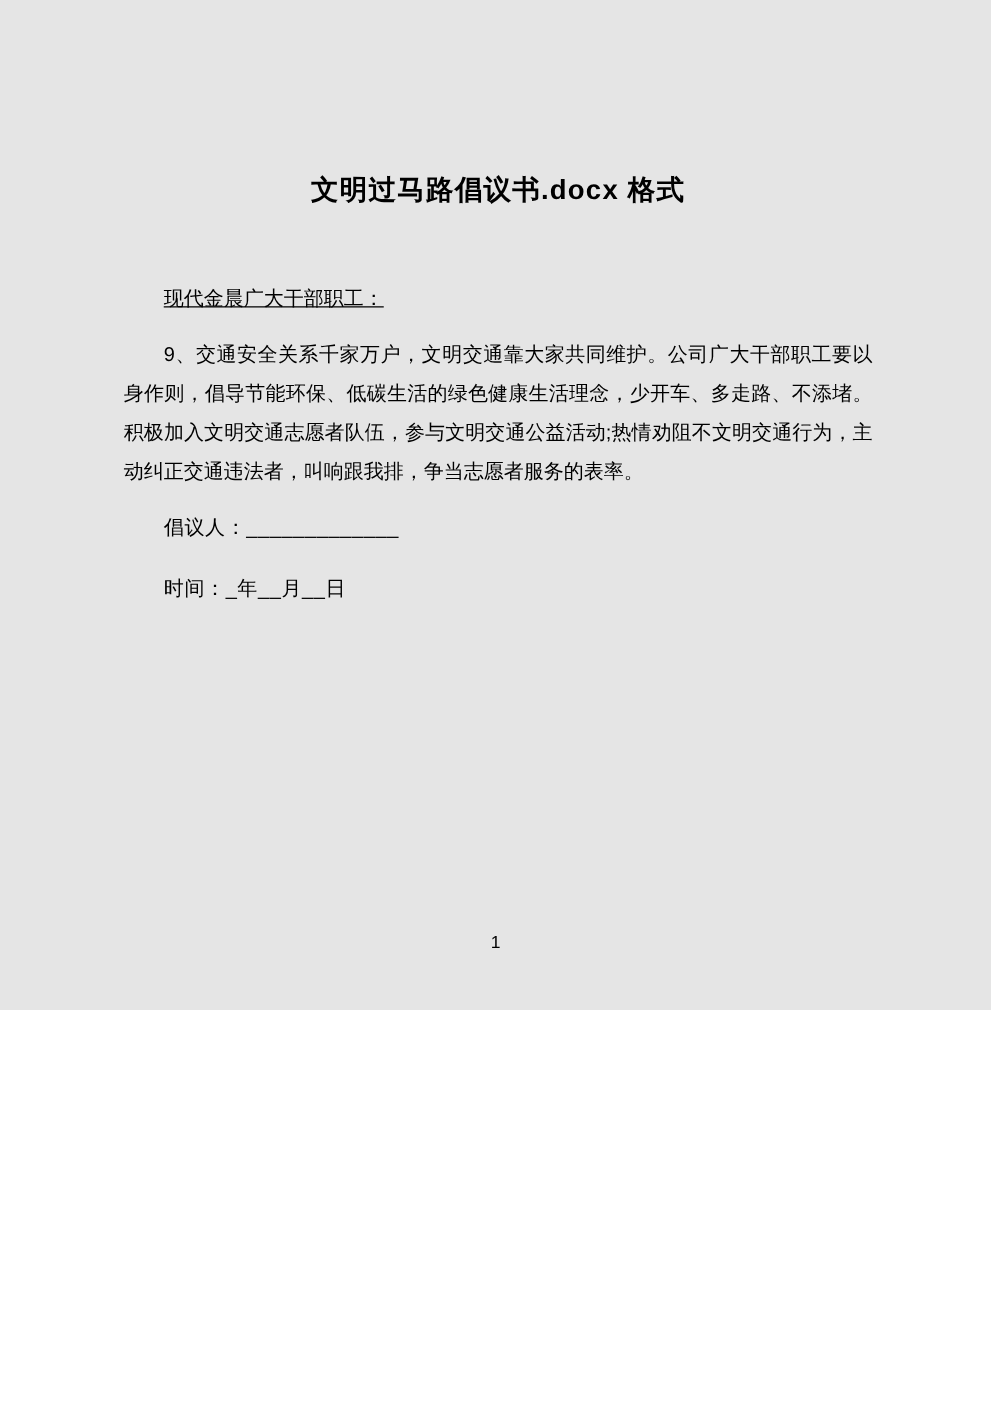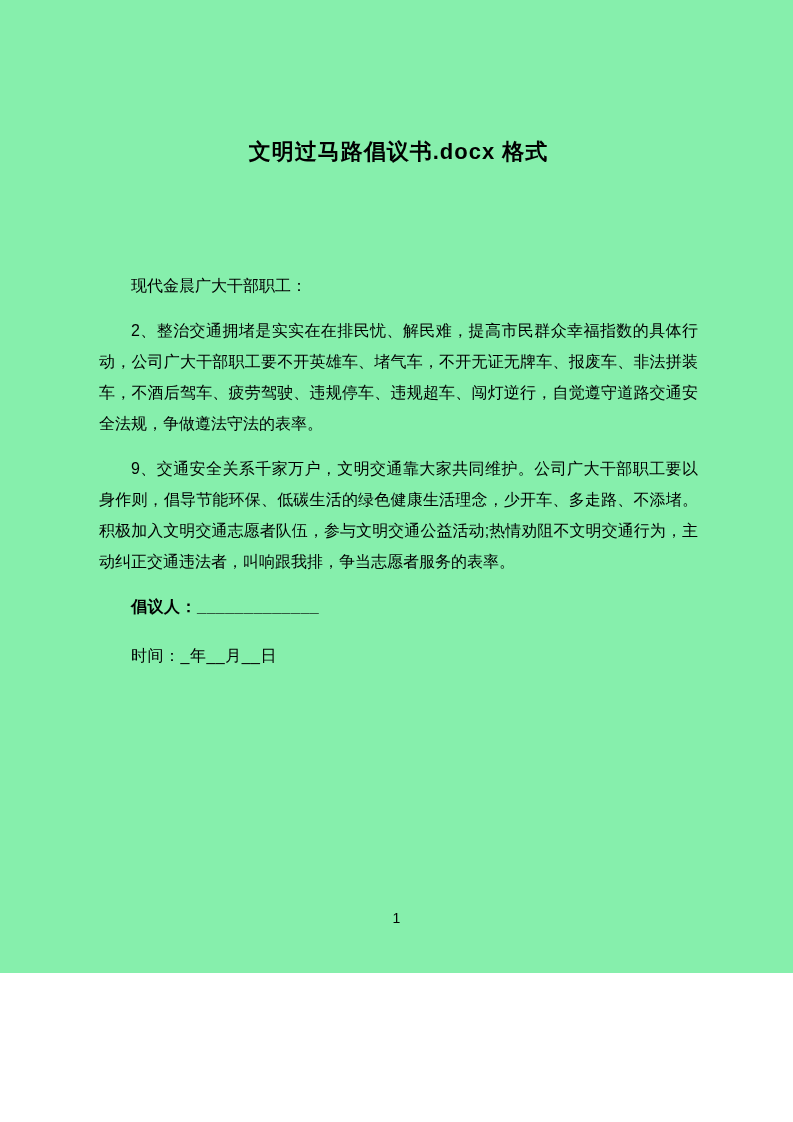--- a/index.html
+++ b/index.html
@@ -3,22 +3,22 @@
 <meta charset="utf-8">
 <style>
   html, body {
     margin: 0;
     padding: 0;
     background: #ffffff;
   }
   .page {
     position: relative;
     width: 793px;
-    height: 973px;
-    background: #86efac;
+    height: 808px;
+    background: #e5e5e5;
     color: #000000;
     font-family: "Liberation Sans", "DejaVu Sans", sans-serif;
     overflow: hidden;
     box-sizing: border-box;
   }
   .content {
     position: absolute;
     left: 99px;
     top: 0;
     width: 599px;
@@ -36,26 +36,26 @@
     font-size: 16px;
     line-height: 31px;
     text-align: justify;
     text-justify: inter-ideograph;
   }
   p.para {
     margin: 0 0 14px 0;
     text-indent: 2em;
   }
   p.salutation {
-    margin-top: 102px;
+    margin-top: 56px;
+    text-decoration: underline;
   }
   p.signer-line {
     margin-bottom: 18px;
     letter-spacing: 0.5px;
-    font-weight: bold;
   }
   p.date-line {
     margin-bottom: 16px;
     letter-spacing: 0.5px;
   }
   .page-number {
     position: absolute;
     left: 0;
     bottom: 46px;
     width: 100%;
@@ -69,21 +69,20 @@
 
 <div class="page">
   <div class="content">
     <h1 class="doc-title">文明过马路倡议书.docx 格式</h1>
 
     <div class="body-text">
       <p class="para salutation">现代金晨广大干部职工：</p>
 
 
 
-      <p class="para">2、整治交通拥堵是实实在在排民忧、解民难，提高市民群众幸福指数的具体行动，公司广大干部职工要不开英雄车、堵气车，不开无证无牌车、报废车、非法拼装车，不酒后驾车、疲劳驾驶、违规停车、违规超车、闯灯逆行，自觉遵守道路交通安全法规，争做遵法守法的表率。</p>
 
       <p class="para">9、交通安全关系千家万户，文明交通靠大家共同维护。公司广大干部职工要以身作则，倡导节能环保、低碳生活的绿色健康生活理念，少开车、多走路、不添堵。积极加入文明交通志愿者队伍，参与文明交通公益活动;热情劝阻不文明交通行为，主动纠正交通违法者，叫响跟我排，争当志愿者服务的表率。</p>
 
       <p class="para signer-line">倡议人：_____________</p>
 
       <p class="para date-line">时间：_年__月__日</p>
     </div>
   </div>
 
   <div class="page-number">1</div>

